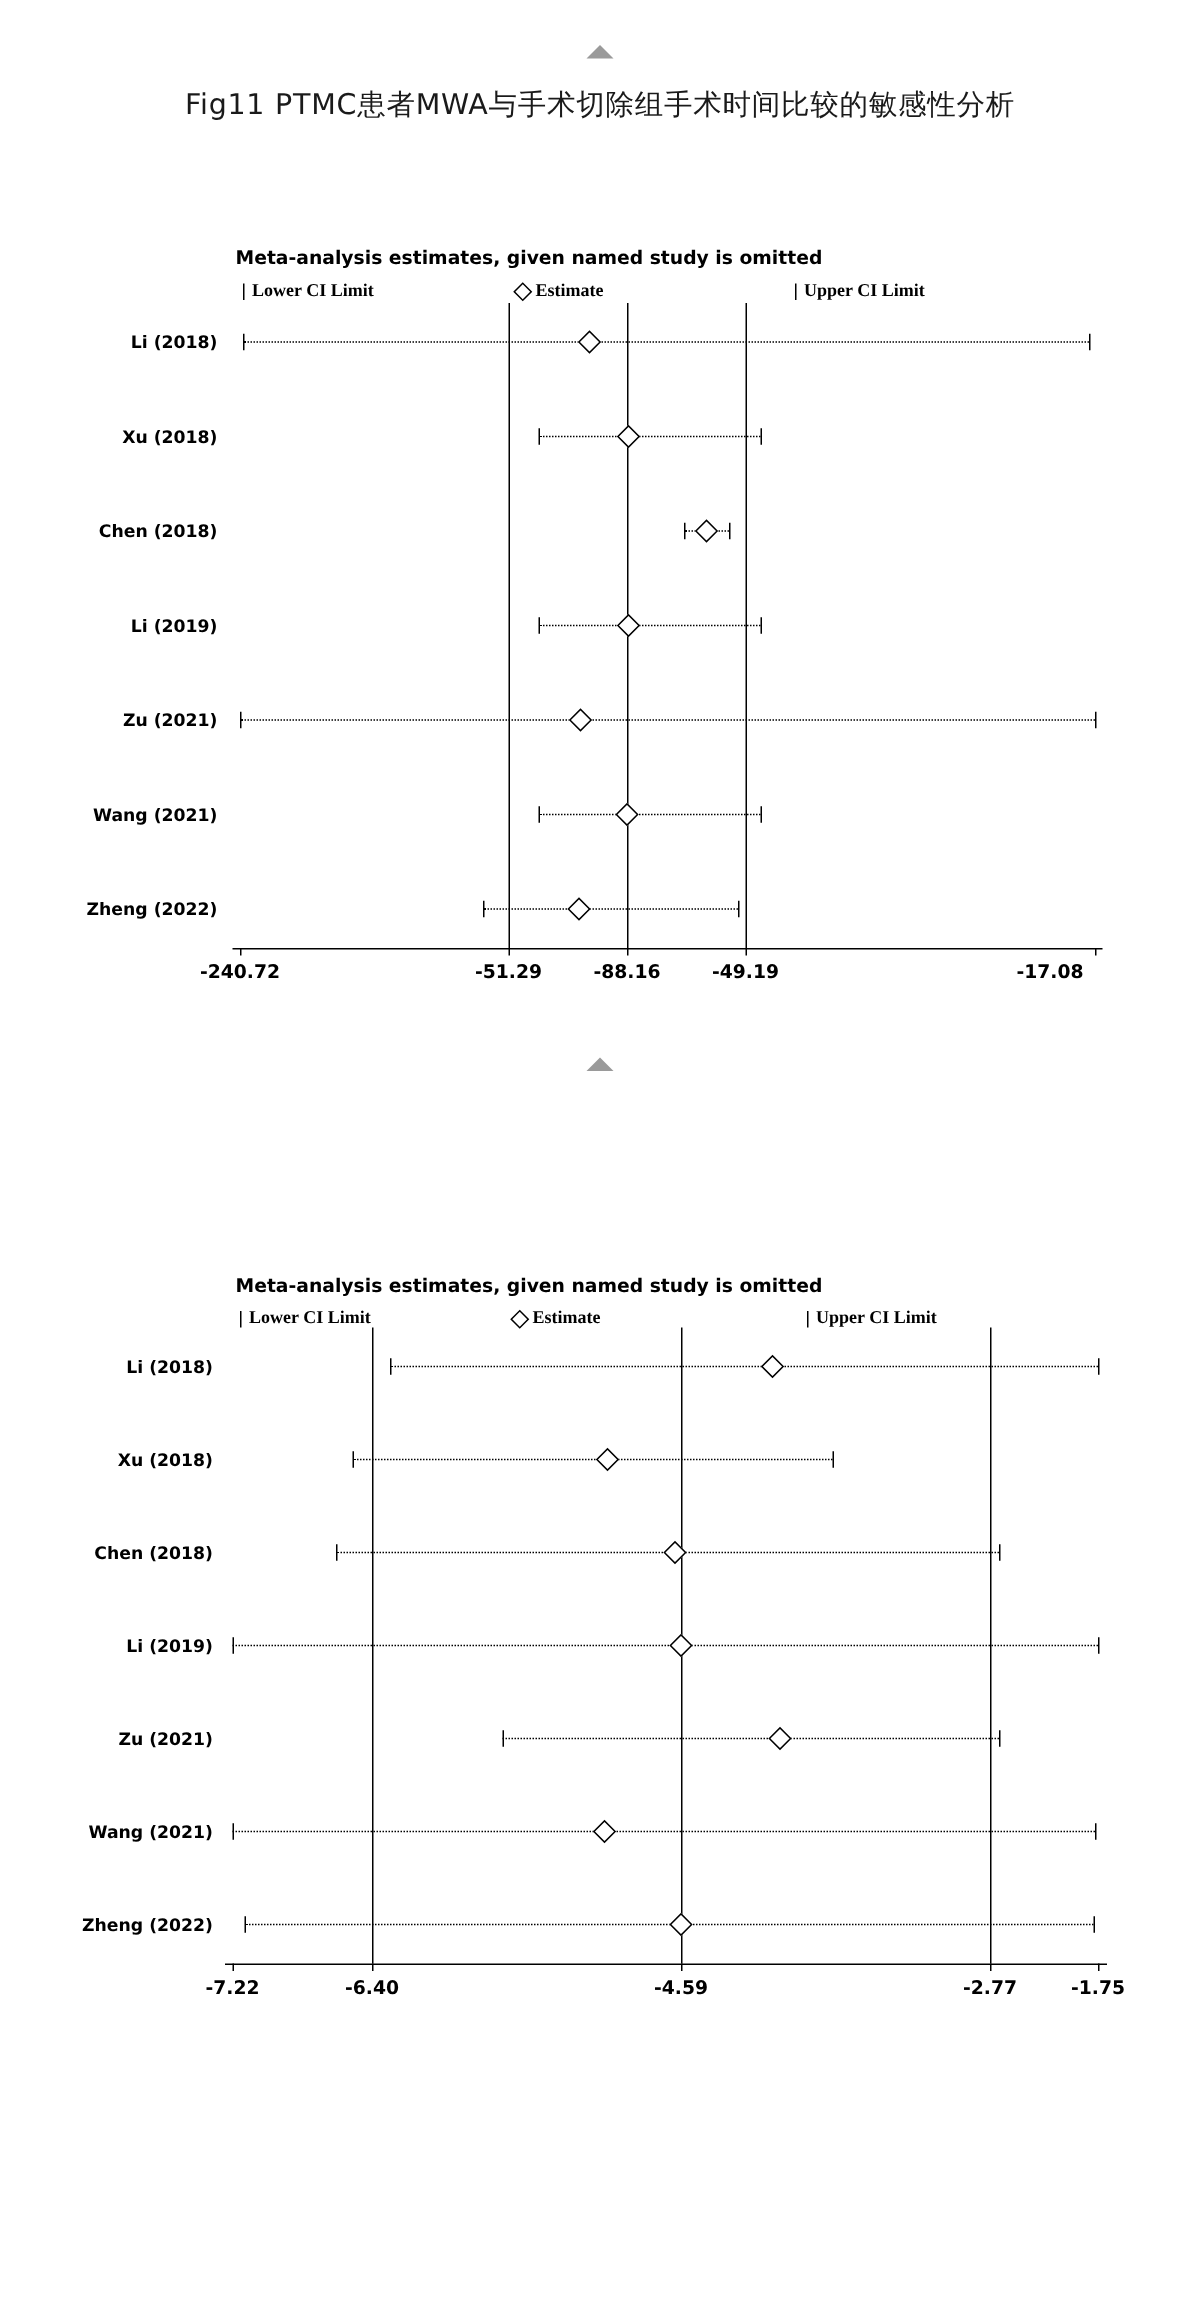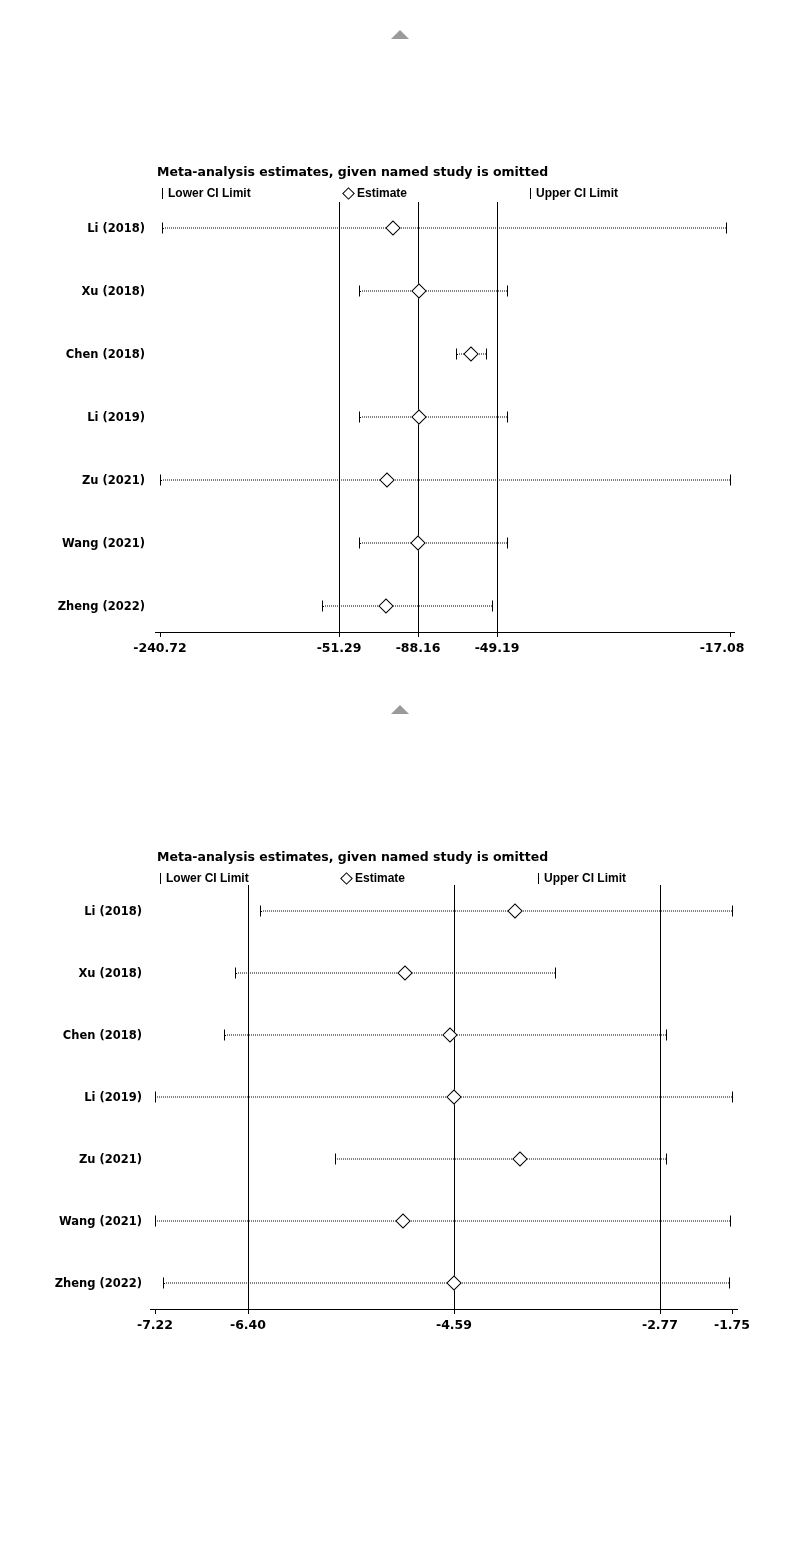--- a/index.html
+++ b/index.html
@@ -52,21 +52,21 @@
   .ma-title {
     position: absolute;
     font-family: "DejaVu Sans", sans-serif;
     font-size: 12.5px;
     font-weight: bold;
     color: #000;
     white-space: nowrap;
   }
   .legend {
     position: absolute;
-    font-family: Liberation Sans, sans-serif;
+    font-family: Liberation Serif, serif;
     font-size: 12px;
     font-weight: bold;
     color: #000;
     white-space: nowrap;
   }
   .ylabel {
     position: absolute;
     font-family: "DejaVu Sans", sans-serif;
     font-size: 11.5px;
     font-weight: bold;
@@ -139,20 +139,21 @@
     margin-right: 5px;
   }
 </style>
 </head>
 <body>
 
 <div class="page">
 
   <div style="position:absolute; left:0; top:30px; width:800px;">
     <div class="arrow-up"></div>
+    <div class="caption">Fig11 PTMC患者MWA与手术切除组手术时间比较的敏感性分析</div>
   </div>
 
   <div class="chart" style="position:absolute; left:20px; top:160px; height:500px;">
     <div class="chart-inner">
 
       <div class="ma-title" style="left:137px; top:4px;">Meta-analysis estimates, given named study is omitted</div>
 
       <div class="legend" style="left:142px; top:26px;">
         <span class="legend-tick"></span><span>Lower CI Limit</span>
       </div>
@@ -214,21 +215,21 @@
       <div class="tickmark" style="left:140px; top:472px;"></div>
       <div class="tickmark" style="left:319px; top:472px;"></div>
       <div class="tickmark" style="left:398px; top:472px;"></div>
       <div class="tickmark" style="left:477px; top:472px;"></div>
       <div class="tickmark" style="left:710px; top:472px;"></div>
 
       <div class="xtick" style="left:140px; top:480px;">-240.72</div>
       <div class="xtick" style="left:319px; top:480px;">-51.29</div>
       <div class="xtick" style="left:398px; top:480px;">-88.16</div>
       <div class="xtick" style="left:477px; top:480px;">-49.19</div>
-      <div class="xtick" style="left:702px; top:480px;">-17.08</div>
+      <div class="xtick" style="left:680px; top:480px;">-17.08</div>
     </div>
   </div>
 
   <div style="position:absolute; left:0; top:705px; width:800px;">
     <div class="arrow-up"></div>
   </div>
 
   <div class="chart" style="position:absolute; left:20px; top:845px; height:480px;">
     <div class="chart-inner">
 

